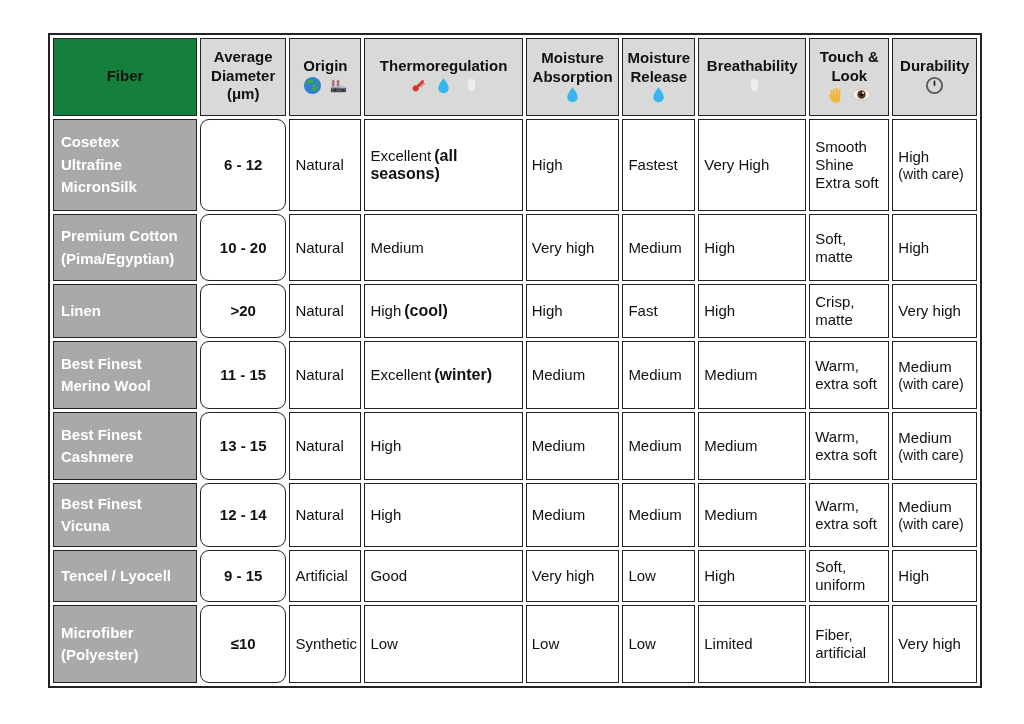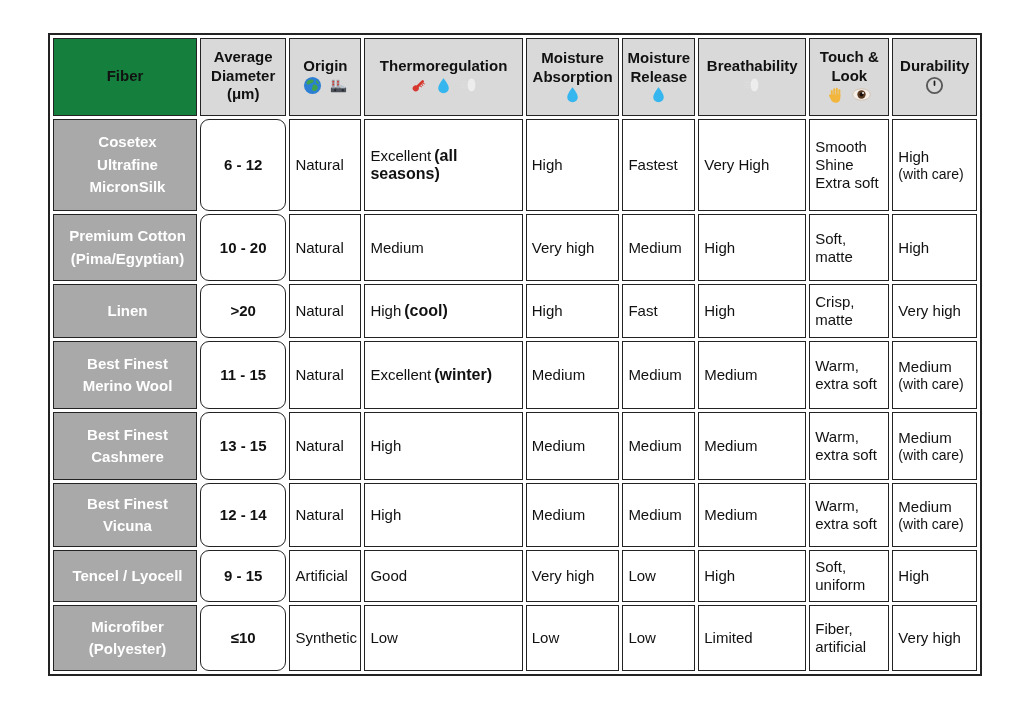--- a/index.html
+++ b/index.html
@@ -37,35 +37,34 @@
 
   
   td { background: #ffffff; font-size: 15px; padding: 2px 2px 2px 5px; }
   td .main { white-space: pre-line; line-height: 1.2; }
   td .note { font-size: 14px; }
   td .note-inline { font-size: 16px; margin-left: 3px; font-weight: bold; }
 
   td.fiber-cell {
     background: #a9a9a9; color: #ffffff; font-weight: bold;
     padding-left: 7px;
-    text-align: center;
   }
   td.fiber-cell .main { line-height: 1.5; }
 
   td.diam-cell { text-align: center; font-weight: bold; padding-left: 2px; border-radius: 9px; }
 
   tr.hdr    { height: 78px; }
   tr.r0 { height: 92px; }
   tr.r1 { height: 67px; }
   tr.r2 { height: 54px; }
   tr.r3 { height: 68px; }
   tr.r4 { height: 68px; }
   tr.r5 { height: 64px; }
   tr.r6 { height: 52px; }
-  tr.r7 { height: 66px; }
+  tr.r7 { height: 78px; }
 </style>
 </head>
 <body>
 
 <svg width="0" height="0" style="position:absolute">
   <defs>
     <g id="ic-globe">
       <circle cx="10" cy="10" r="9" fill="#2d7fd3"></circle>
       <path d="M4 6 C6 3.5 9 3 11 4.5 C12 6 10 7.5 8.5 7.5 C6.5 7.5 6.5 9.5 5 9 C3.5 8.5 3.5 7 4 6 Z" fill="#3fa34d"></path>
       <path d="M11 9 C13.5 8.5 16 10 15.5 12.5 C15 15 12 16.5 10.5 15.5 C9 14.5 9.5 12.5 10 11.5 C10.3 10.4 10 9.2 11 9 Z" fill="#3fa34d"></path>

